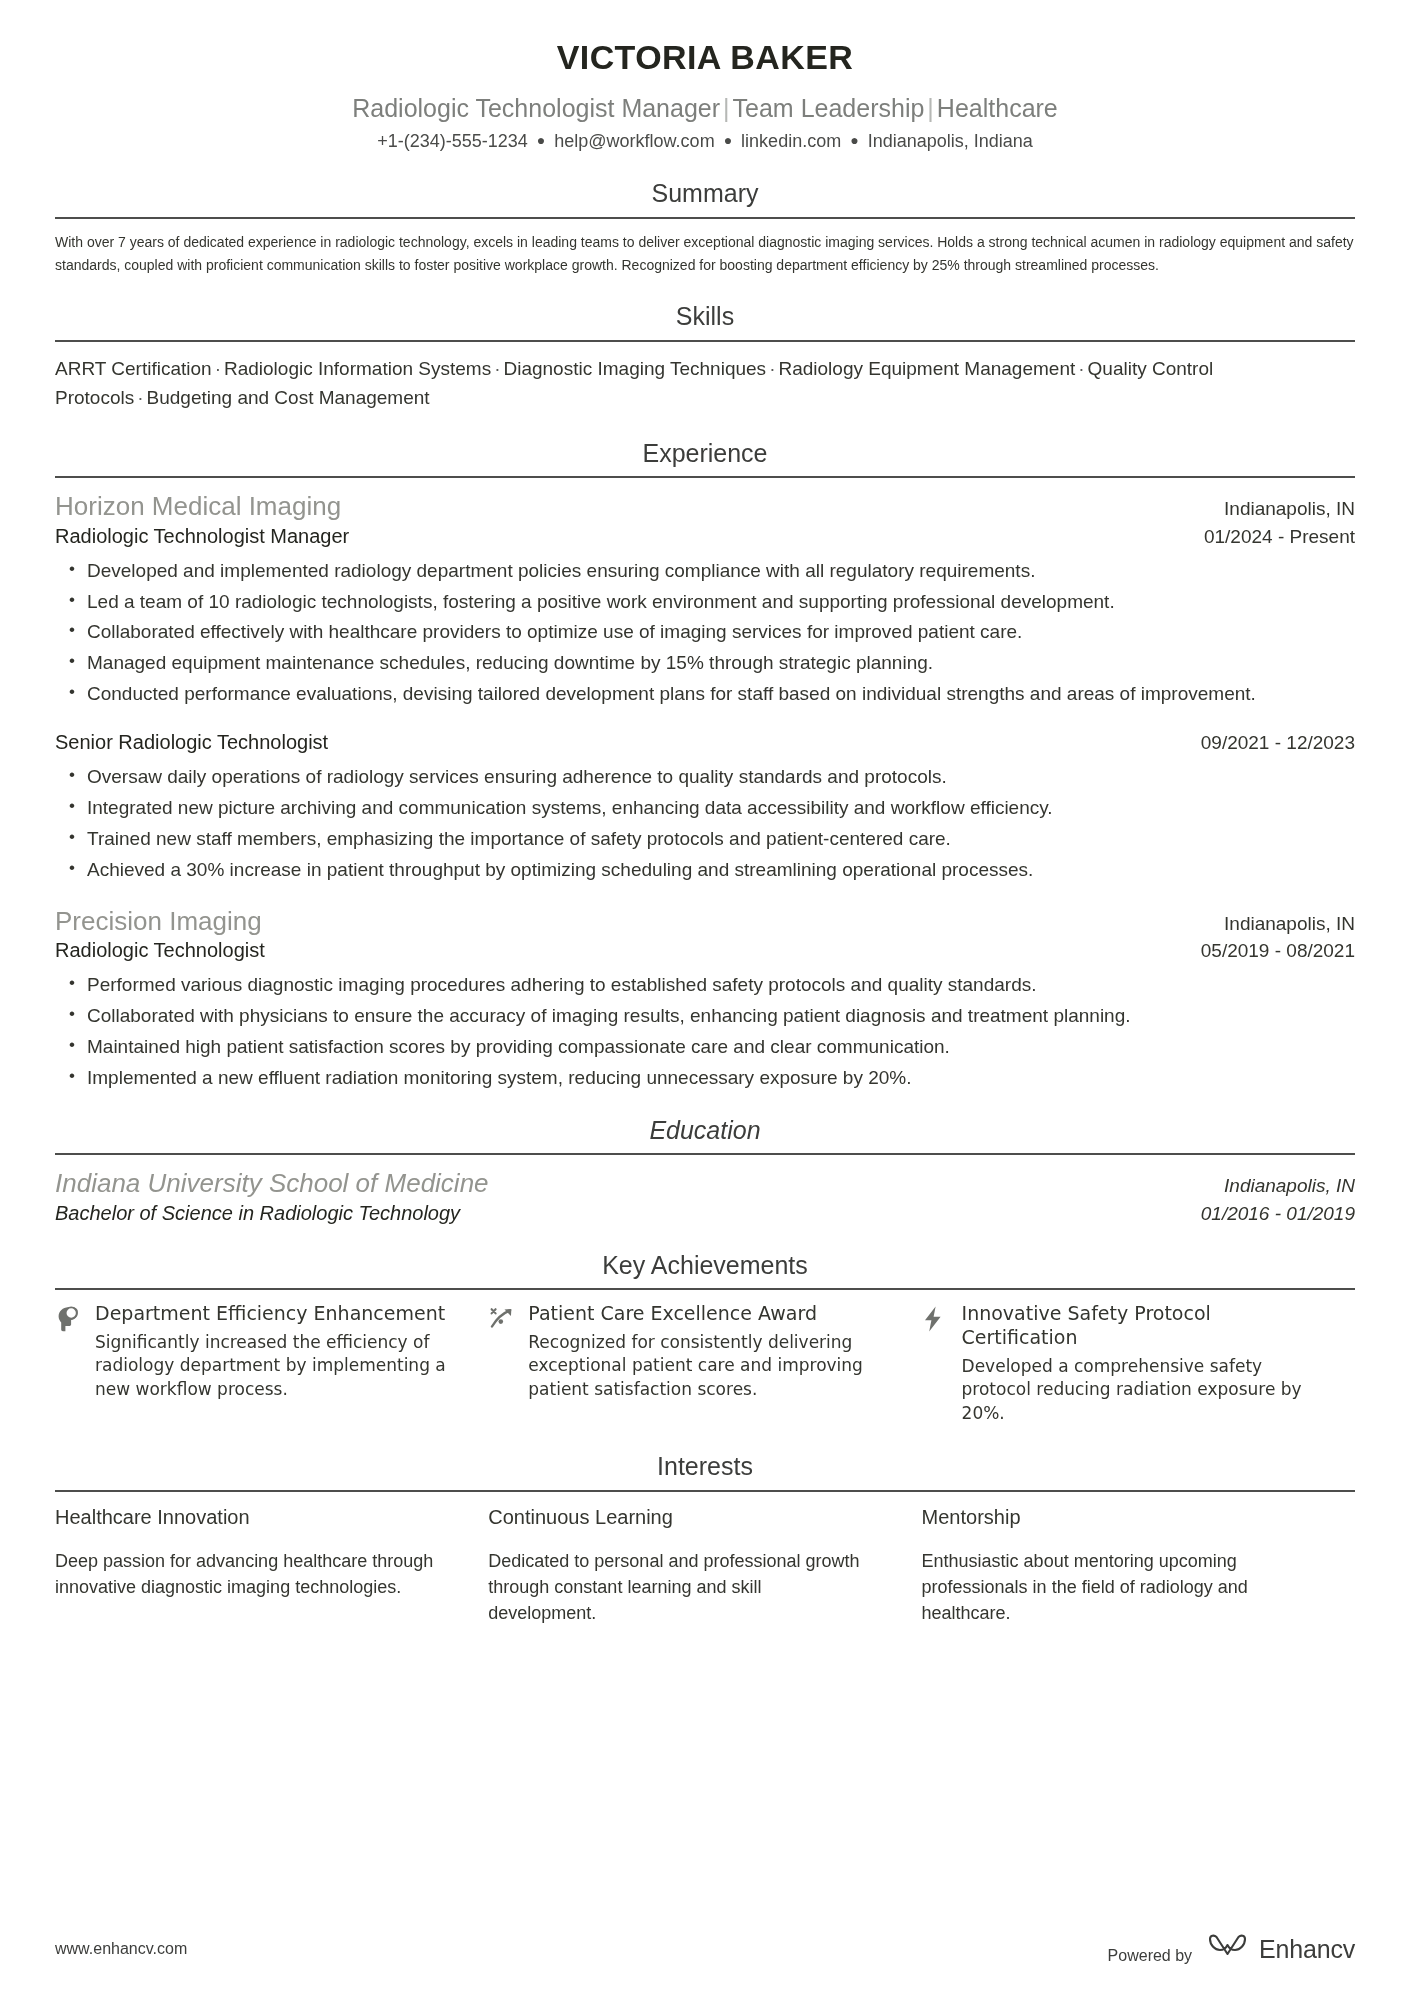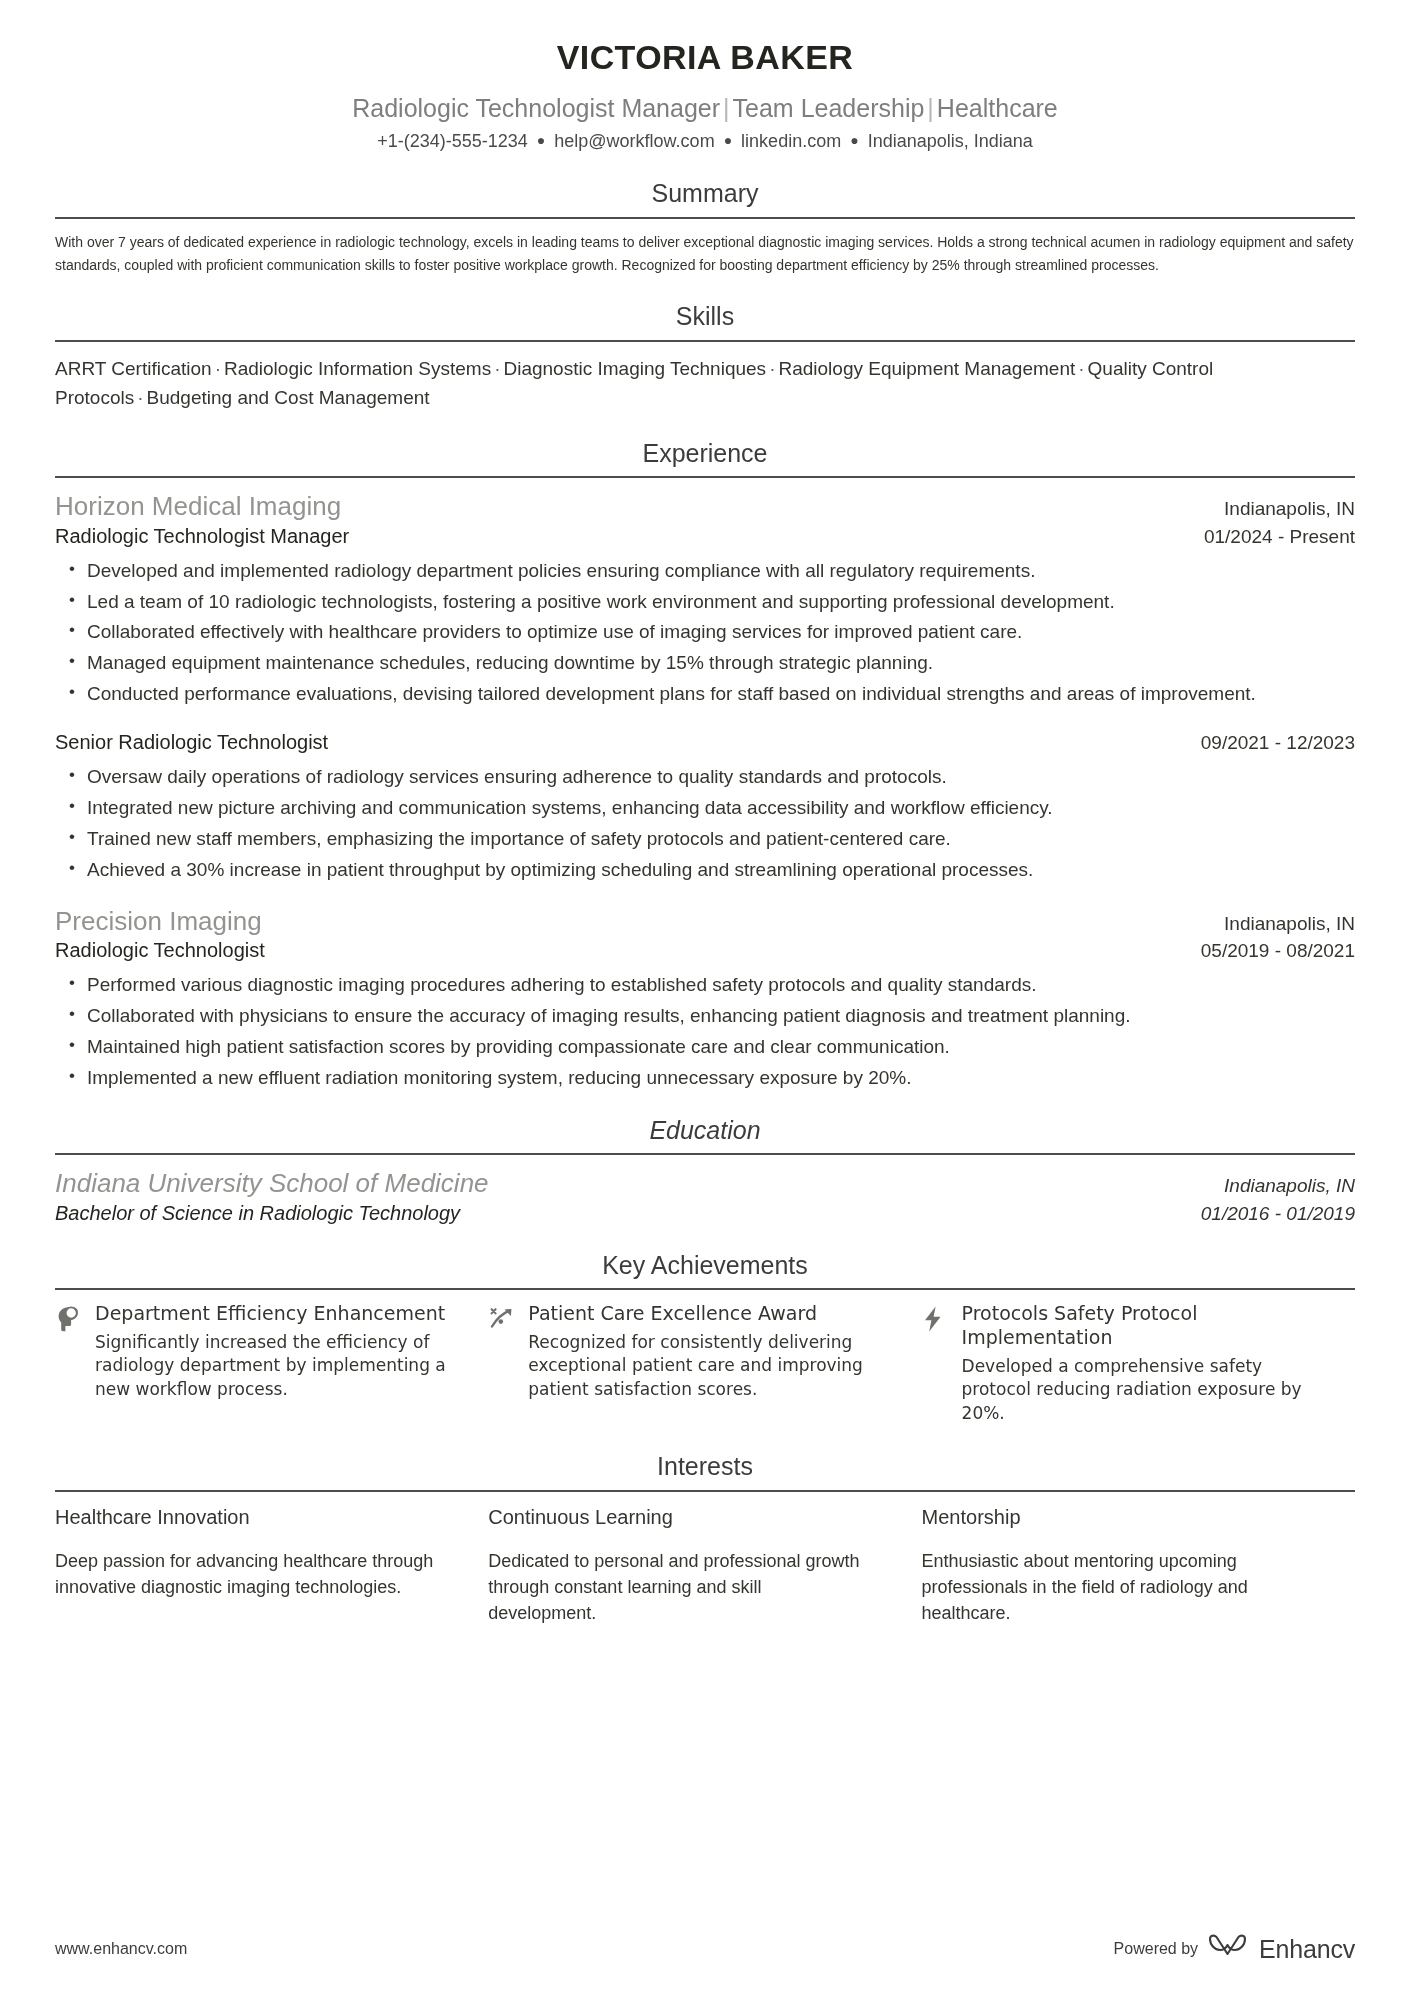--- a/index.html
+++ b/index.html
@@ -207,22 +207,22 @@
     display: flex;
     align-items: center;
     justify-content: space-between;
   }
   .footer-url {
     font-size: 16px;
     color: #3c3d3b;
   }
   .footer-right {
     display: flex;
-    align-items: center;
-    gap: 8px;
+    align-items: flex-end;
+    gap: 14px;
   }
   .footer-powered {
     font-size: 16px;
     color: #3c3d3b;
   }
   .footer-brand {
     display: flex;
     align-items: center;
     gap: 9px;
   }
@@ -358,21 +358,21 @@
             <div class="ka-desc">Recognized for consistently delivering exceptional patient care and improving patient satisfaction scores.</div>
           </div>
         </div>
         <div class="ka-col">
           <div class="ka-icon">
             <svg width="22" height="28" viewBox="0 0 22 28" aria-hidden="true">
               <path d="M13.6 1.6 L3.0 15.2 L9.4 15.2 L7.2 26.4 L18.6 11.8 L11.6 11.8 Z" fill="#6f716d"></path>
             </svg>
           </div>
           <div class="ka-body">
-            <div class="ka-title">Protocols Safety Protocol Implementation</div>
+            <div class="ka-title">Innovative Safety Protocol Certification</div>
             <div class="ka-desc">Developed a comprehensive safety protocol reducing radiation exposure by 20%.</div>
           </div>
         </div>
       </div>
   </div>
 
   <div class="section" style="margin-top:28px;">
     <div class="sec-title">Interests</div>
     <div class="sec-rule"></div>
     <div class="int-grid" id="int-grid">

